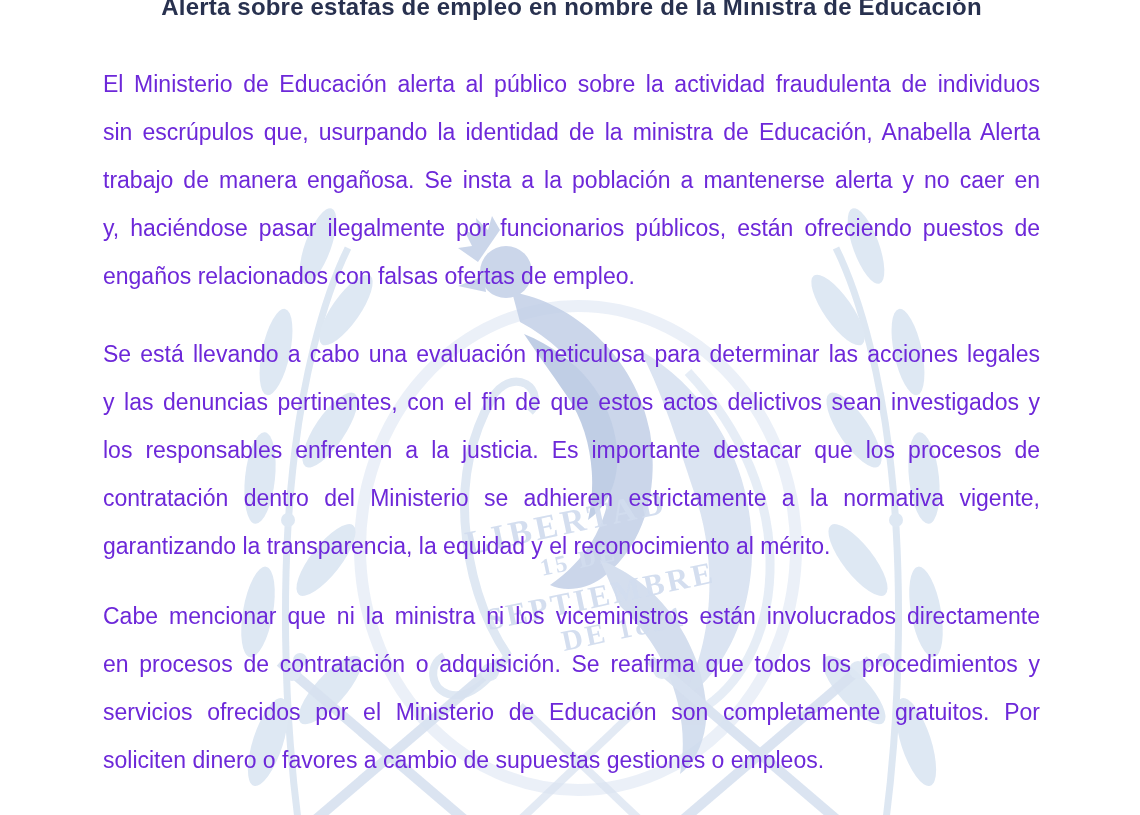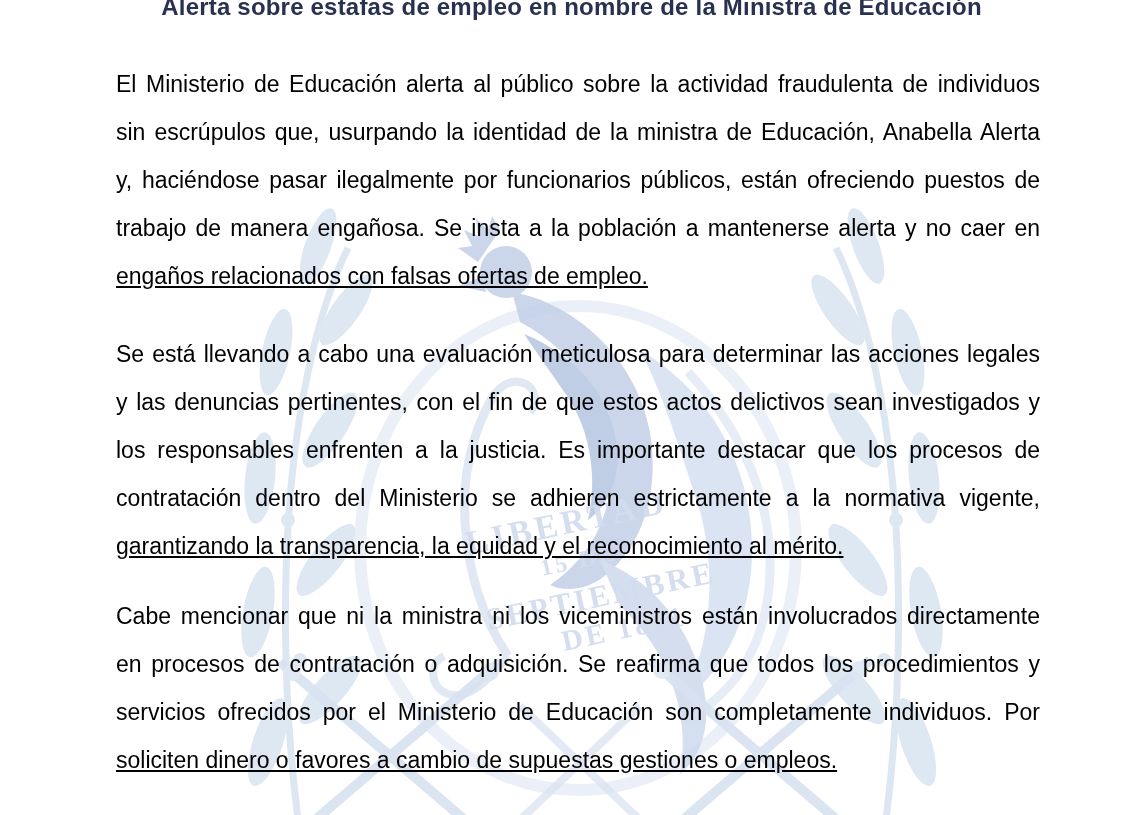--- a/index.html
+++ b/index.html
@@ -27,28 +27,28 @@
   h1.doc-title {
     margin: -9px 0 0 0;
     line-height: 32px;
     font-size: 24px;
     font-weight: bold;
     letter-spacing: 0.2px;
     text-align: center;
     white-space: nowrap;
     color: #28314f;
   }
-  .para { color: #000000; font-size: 23px; margin-left: 13px; }
+  .para { color: #6d28d9; font-size: 23px; }
   .para .line {
     line-height: 48px;
     text-align: justify;
     text-align-last: justify;
     white-space: normal;
   }
-  .para .line.last { text-align-last: left; text-decoration: underline; }
+  .para .line.last { text-align-last: left; }
   .para-1 { margin-top: 37px; }
   .para-2 { margin-top: 30px; }
   .para-3 { margin-top: 22px; }
 
   
   .wm-fill-mid   { fill: #c2cfe7; }
   .wm-fill-deep  { fill: #b6c6e1; }
   .wm-fill-soft  { fill: #cdd9ec; }
   .wm-leaf       { fill: #dde7f3; }
   .wm-stroke     { stroke: #dce6f2; fill: none; }
@@ -138,31 +138,31 @@
       <path class="wm-rifle" stroke-width="8" opacity="0.8" d="M520 706 L640 820"></path>
       <path class="wm-rifle" stroke-width="8" opacity="0.8" d="M640 706 L520 820"></path>
     </g>
   </svg>
 
   <div class="content">
     <h1 class="doc-title">Alerta sobre estafas de empleo en nombre de la Ministra de Educación</h1>
     <div class="para para-1">
         <div class="line">El Ministerio de Educación alerta al público sobre la actividad fraudulenta de individuos</div>
         <div class="line">sin escrúpulos que, usurpando la identidad de la ministra de Educación, Anabella Alerta</div>
+        <div class="line">trabajo de manera engañosa. Se insta a la población a mantenerse alerta y no caer en</div>
         <div class="line">y, haciéndose pasar ilegalmente por funcionarios públicos, están ofreciendo puestos de</div>
-        <div class="line">trabajo de manera engañosa. Se insta a la población a mantenerse alerta y no caer en</div>
         <div class="line last">engaños relacionados con falsas ofertas de empleo.</div>
       </div>
     <div class="para para-2">
         <div class="line">Se está llevando a cabo una evaluación meticulosa para determinar las acciones legales</div>
         <div class="line">y las denuncias pertinentes, con el fin de que estos actos delictivos sean investigados y</div>
         <div class="line">los responsables enfrenten a la justicia. Es importante destacar que los procesos de</div>
         <div class="line">contratación dentro del Ministerio se adhieren estrictamente a la normativa vigente,</div>
         <div class="line last">garantizando la transparencia, la equidad y el reconocimiento al mérito.</div>
       </div>
     <div class="para para-3">
         <div class="line">Cabe mencionar que ni la ministra ni los viceministros están involucrados directamente</div>
         <div class="line">en procesos de contratación o adquisición. Se reafirma que todos los procedimientos y</div>
-        <div class="line">servicios ofrecidos por el Ministerio de Educación son completamente individuos. Por</div>
+        <div class="line">servicios ofrecidos por el Ministerio de Educación son completamente gratuitos. Por</div>
         <div class="line last">soliciten dinero o favores a cambio de supuestas gestiones o empleos.</div>
       </div>
   </div>
 </div>
 
 </body></html>

